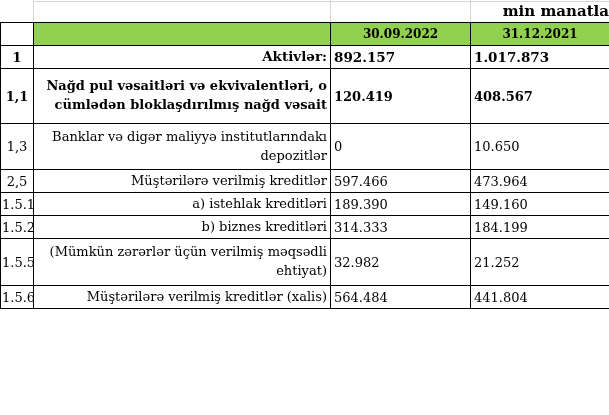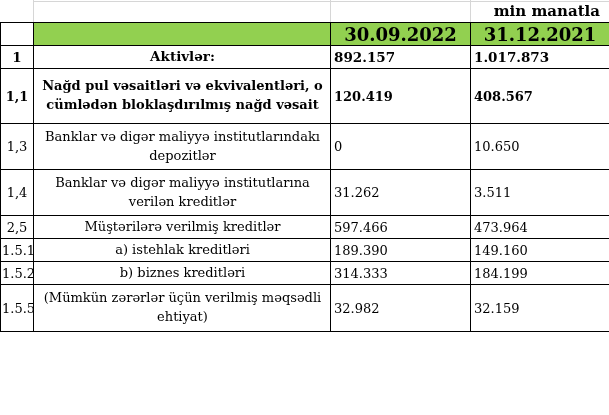--- a/index.html
+++ b/index.html
@@ -13,21 +13,21 @@
     position: relative;
   }
   
   #top-strip {
     position: relative;
     height: 22px;
     width: 609px;
   }
   #top-strip .units {
     position: absolute;
-    right: 9px; top: 0;
+    right: 0; top: 0;
     height: 22px; line-height: 22px;
     font-size: 15px;
     font-weight: bold;
   }
   .gridline-v {
     position: absolute; top: 0; bottom: 0;
     width: 1px; background: #d6d6d6;
   }
   .gridline-h {
     position: absolute; top: 1px; left: 33px; right: 0;
@@ -43,28 +43,28 @@
     font-size: 13px;
     padding: 0 3px;
     vertical-align: middle;
     overflow: hidden;
   }
   tr { height: 23px; }
   tr.tall45 { height: 55px; font-weight: bold; }
   tr.tall46 { height: 46px; margin-top: 36px; }
   tr.tall47 { height: 47px; }
   td.num  { text-align: center; padding: 0 1px; }
-  td.desc { text-align: center; padding-left: 4px; line-height: 1.45; }
+  td.desc { text-align: right; padding-left: 4px; line-height: 1.45; }
   td.val  { text-align: left; }
   tr.header-row td { height: 23px; }
   td.green { background: #92D050; }
   td.date {
     background: #92D050;
     font-weight: bold;
-    font-size: 18px;
+    font-size: 12px;
     text-align: center;
   }
   tr.total-row td { font-weight: bold; font-size: 13.5px; }
   tr.total-row td.desc { }
 </style>
 </head>
 <body>
 
 <div id="page">
 
@@ -107,26 +107,20 @@
     </tr>
 
 
     <tr class="tall46">
       <td class="num">1,3</td>
       <td class="desc">Banklar və digər maliyyə institutlarındakı depozitlər</td>
       <td class="val">0</td>
       <td class="val">10.650</td>
     </tr>
 
-    <tr class="tall46">
-      <td class="num">1,4</td>
-      <td class="desc">Banklar və digər maliyyə institutlarına verilən kreditlər</td>
-      <td class="val">31.262</td>
-      <td class="val">3.511</td>
-    </tr>
 
     <tr>
       <td class="num">2,5</td>
       <td class="desc">Müştərilərə verilmiş kreditlər</td>
       <td class="val">597.466</td>
       <td class="val">473.964</td>
     </tr>
 
     <tr>
       <td class="num">1.5.1</td>
@@ -141,19 +135,25 @@
       <td class="val">314.333</td>
       <td class="val">184.199</td>
     </tr>
 
 
 
     <tr class="tall47">
       <td class="num">1.5.5</td>
       <td class="desc">(Mümkün zərərlər üçün verilmiş məqsədli ehtiyat)</td>
       <td class="val">32.982</td>
-      <td class="val">32.159</td>
+      <td class="val">21.252</td>
     </tr>
 
+    <tr>
+      <td class="num">1.5.6</td>
+      <td class="desc">Müştərilərə verilmiş kreditlər (xalis)</td>
+      <td class="val">564.484</td>
+      <td class="val">441.804</td>
+    </tr>
 
   </tbody>
     </table>
 </div>
 
 </body></html>

